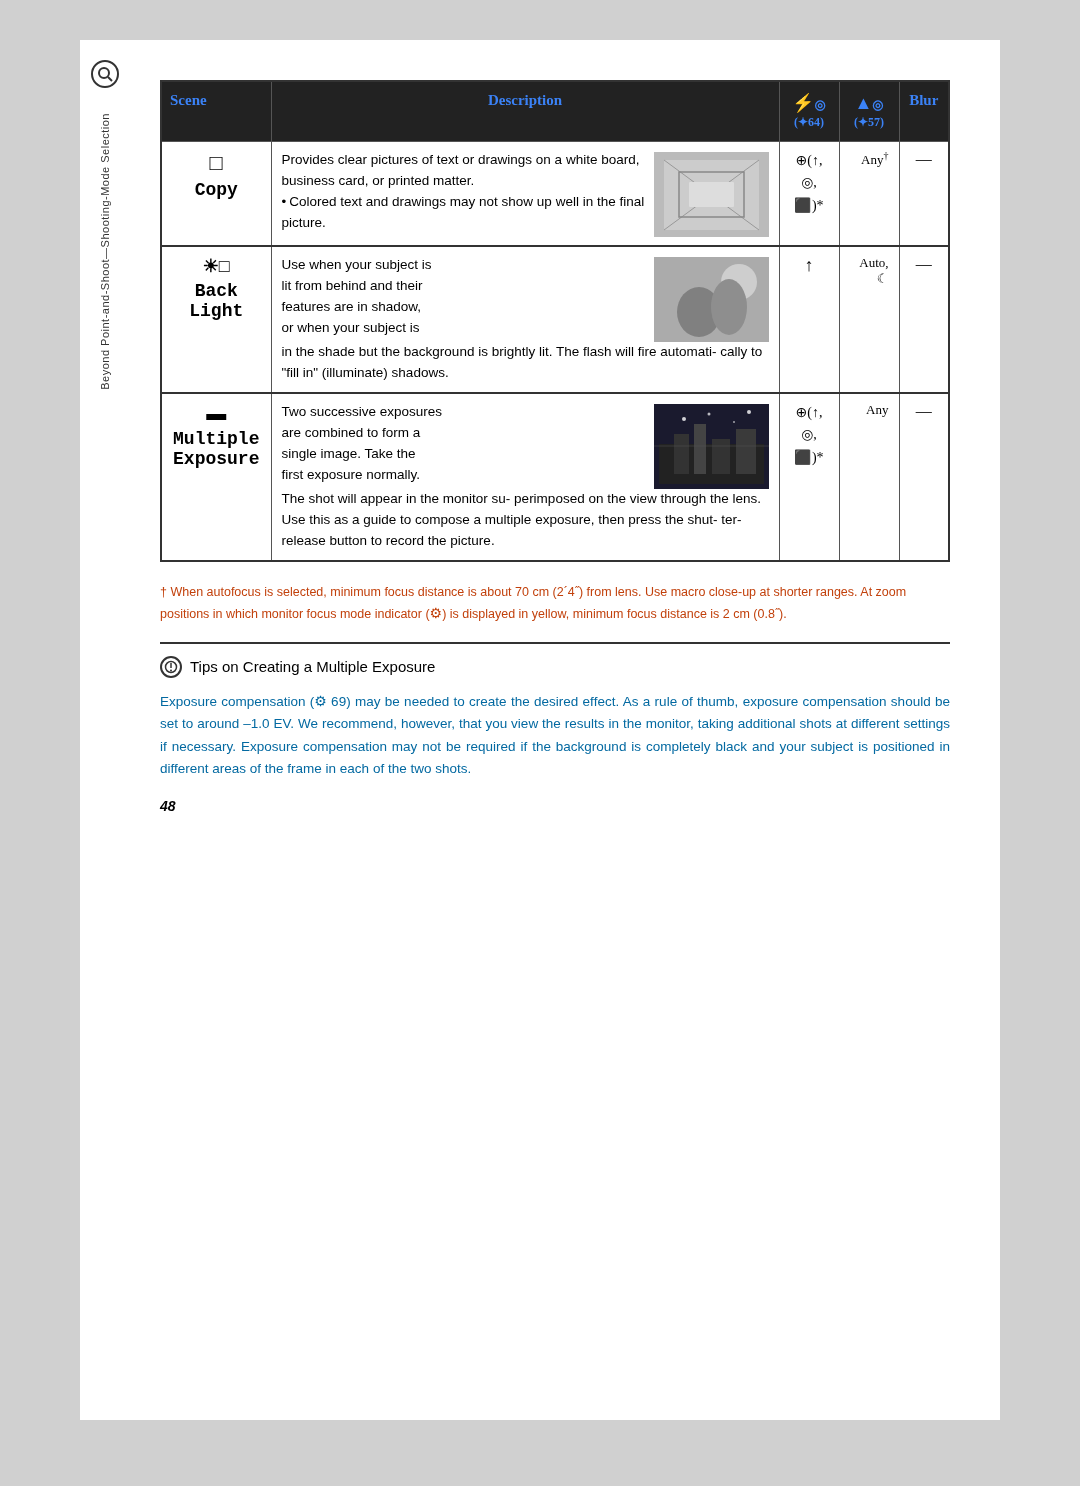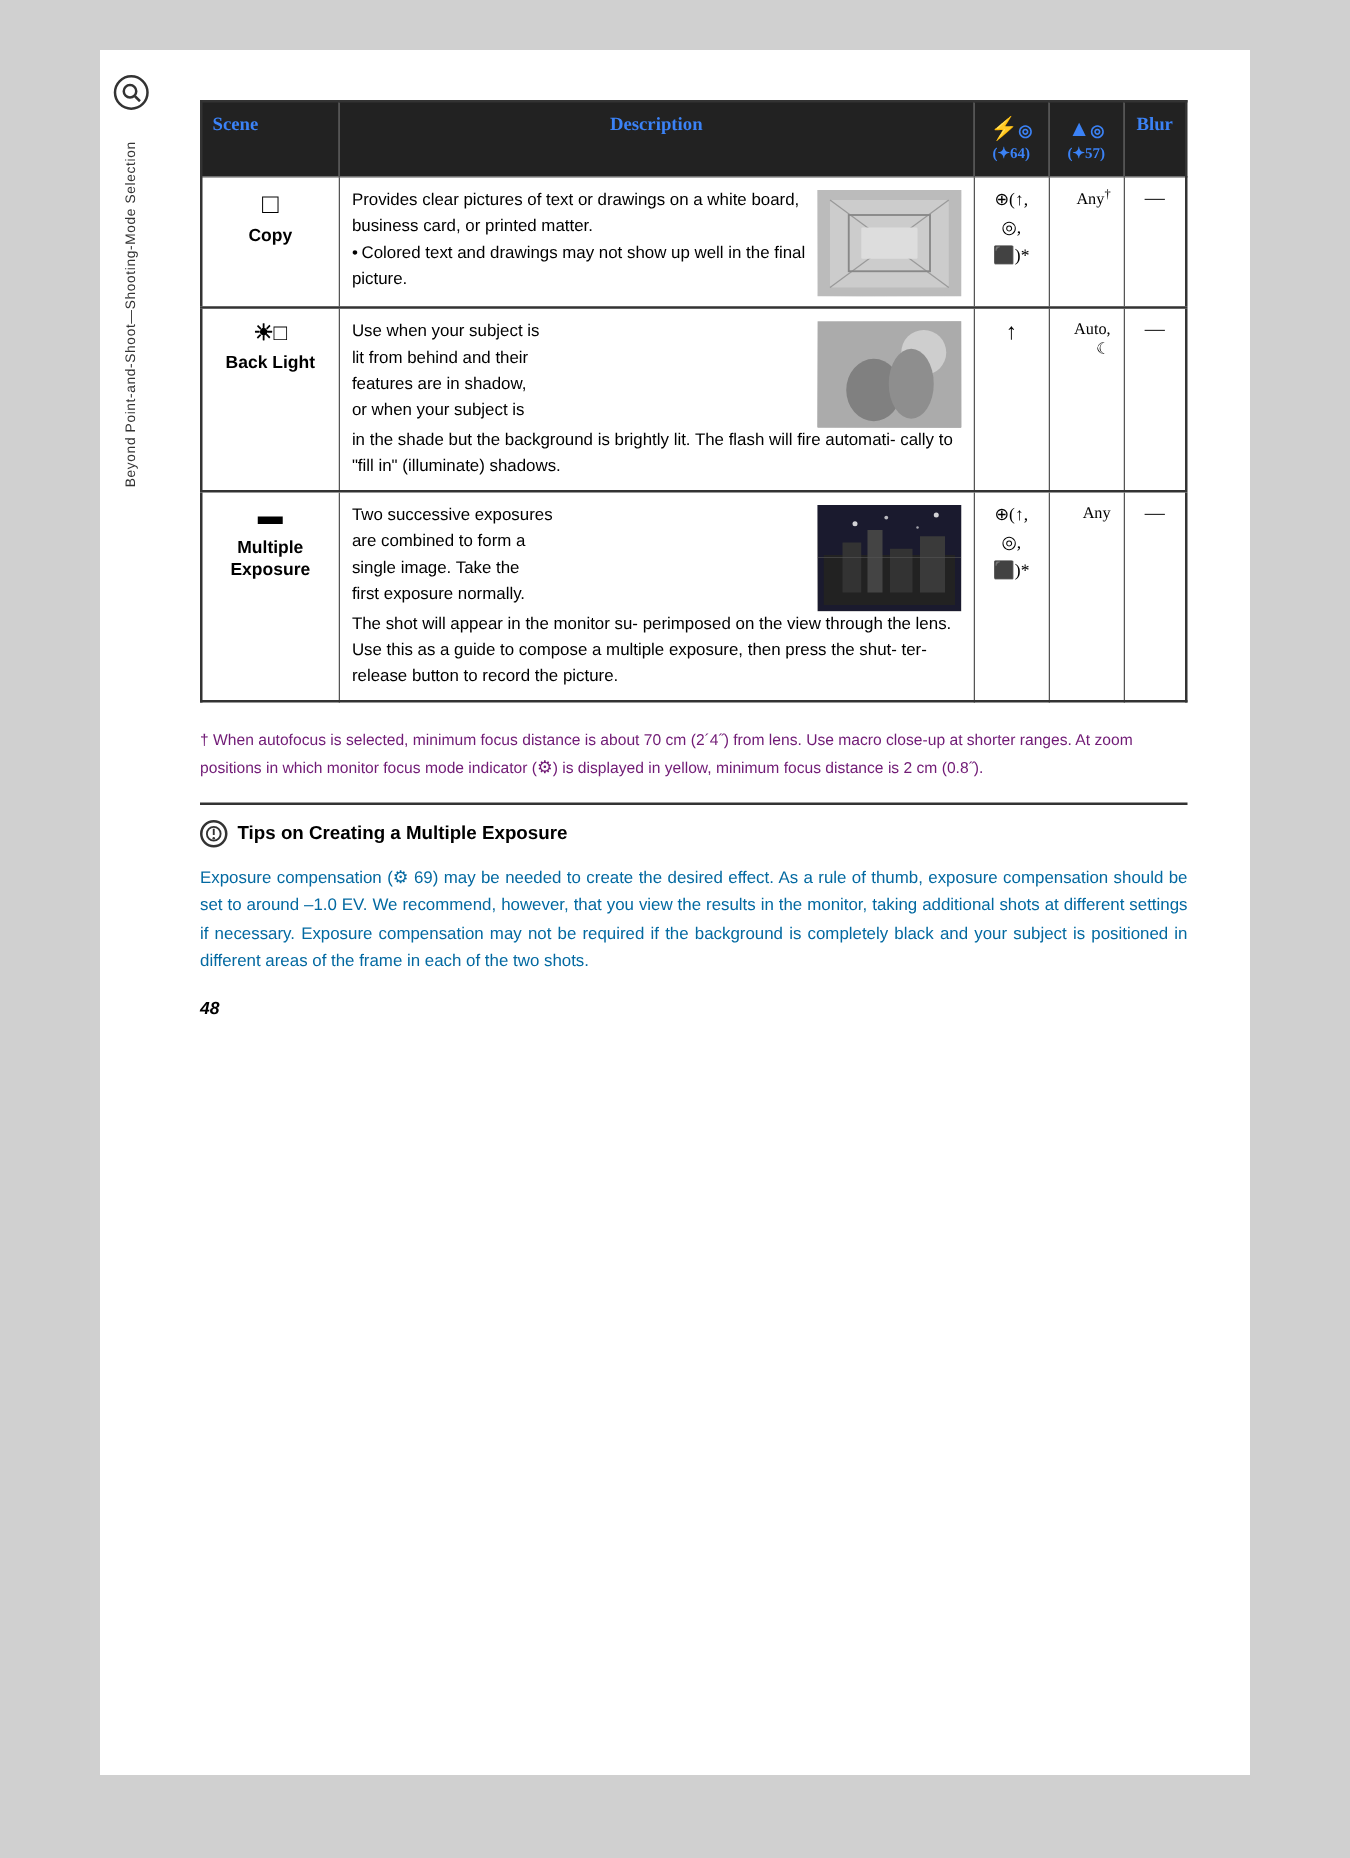--- a/index.html
+++ b/index.html
@@ -101,23 +101,23 @@
       font-size: 14px;
       vertical-align: middle;
       width: 110px;
     }
     .scene-icon {
       font-size: 22px;
       display: block;
       margin-bottom: 4px;
     }
     .scene-name {
-      font-size: 14px;
+      font-size: 18px;
       font-weight: bold;
-      font-family: Liberation Sans, sans-serif;
+      font-family: Liberation Mono, monospace;
     }
 
     .desc-cell {
       font-size: 13.5px;
       line-height: 1.55;
       vertical-align: top;
       padding: 10px 8px;
       font-family: Arial, Helvetica, sans-serif;
     }
     .desc-with-image {
@@ -177,31 +177,31 @@
     .bullet-item::before {
       content: '•';
       margin-right: 3px;
     }
 
     .footnote-section {
       font-size: 12.5px;
       line-height: 1.6;
       font-family: Arial, Helvetica, sans-serif;
       margin-bottom: 18px;
-      color: #701a75;
+      color: #c2410c;
     }
 
     .tips-section {
       border-top: 2px solid #333;
       padding-top: 12px;
       margin-bottom: 16px;
     }
     .tips-title {
       font-size: 15px;
-      font-weight: bold;
+      font-weight: normal;
       font-family: Arial, Helvetica, sans-serif;
       display: flex;
       align-items: center;
       gap: 8px;
       margin-bottom: 12px;
     }
     .tips-icon {
       width: 22px;
       height: 22px;
       border: 2px solid #333;

